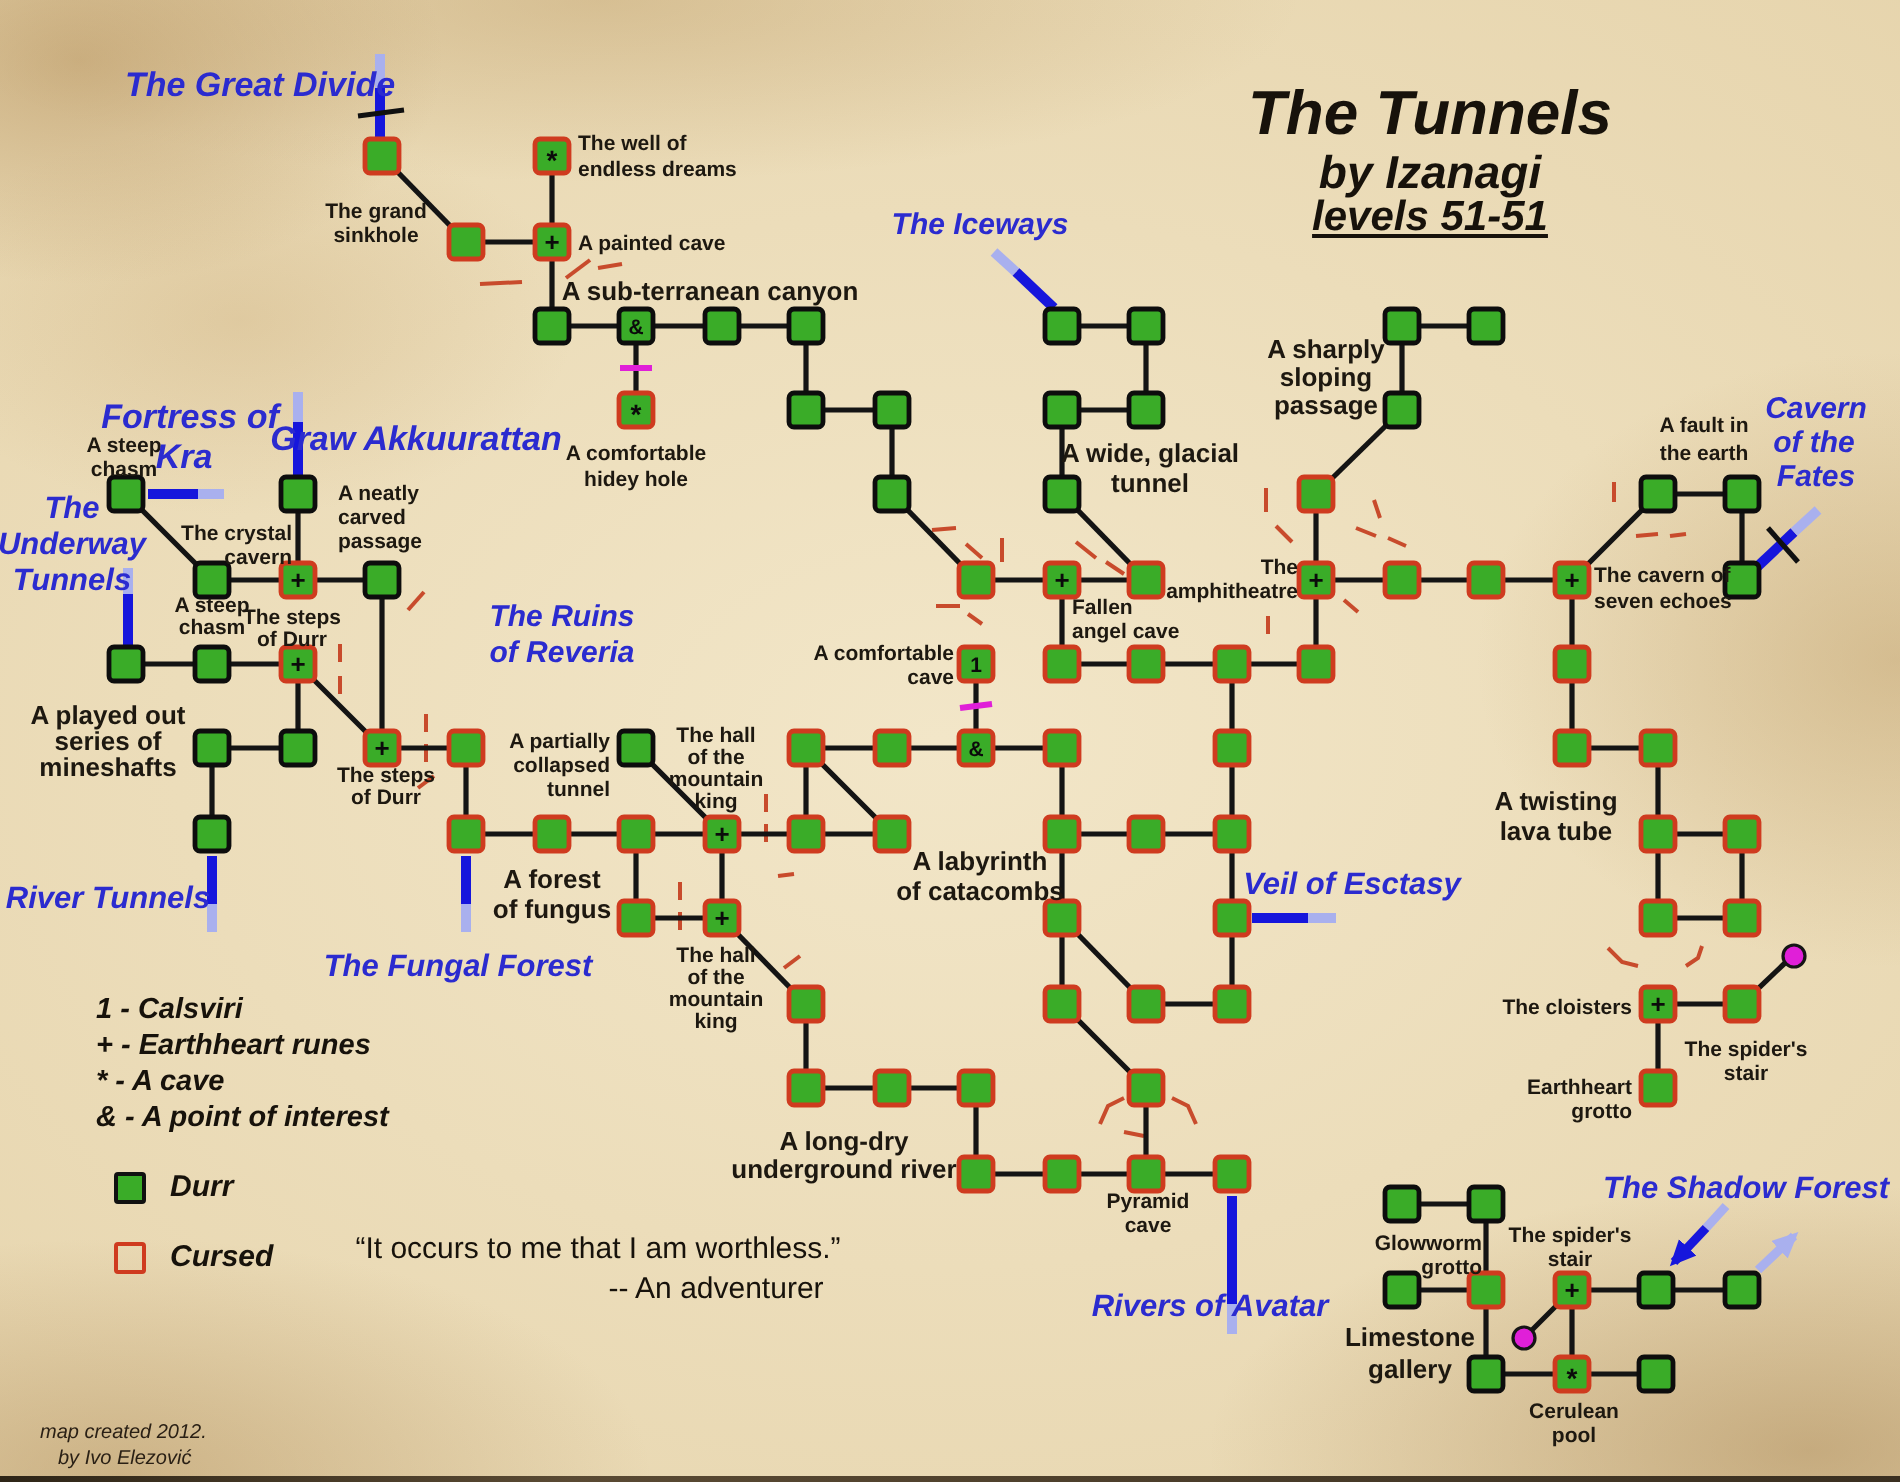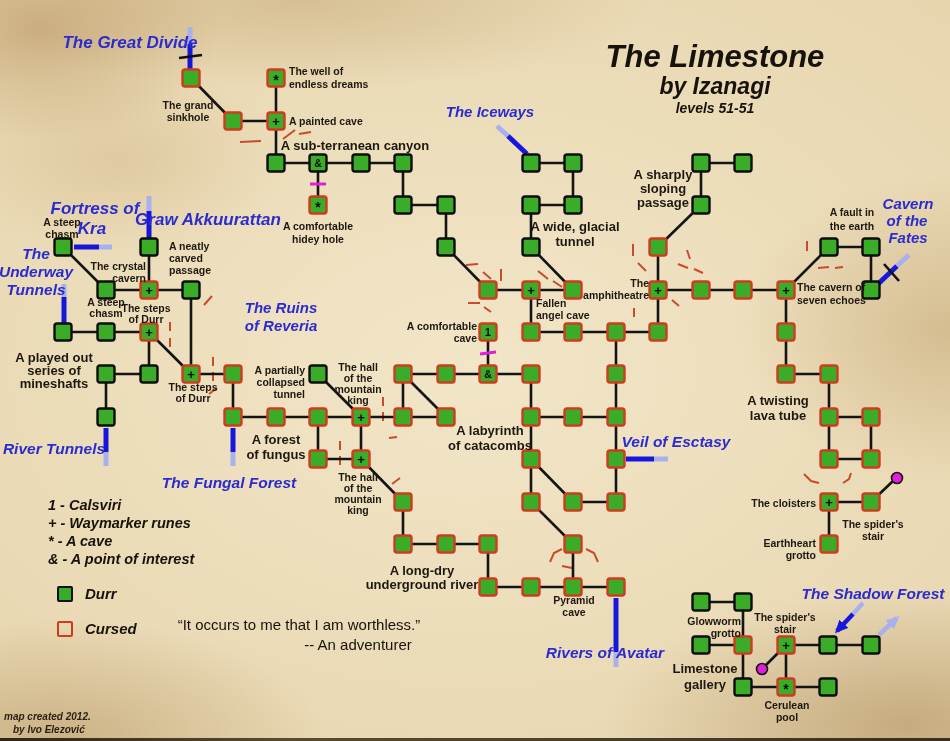--- a/index.html
+++ b/index.html
@@ -17,29 +17,29 @@
   svg text{font-family:"Liberation Sans",sans-serif;}
   .ls{font-weight:700;font-size:10.5px;fill:#1d1810;}
   .lB{font-weight:700;font-size:13px;fill:#1d1810;}
   .lb{font-weight:700;font-style:italic;fill:#2b2bcf;}
   .hdr-site{position:absolute;top:5px;right:9px;text-align:right;font-weight:700;font-style:italic;
     font-size:13px;line-height:16px;color:#17120b;}
   .hdr-title{position:absolute;left:565px;top:41px;width:300px;text-align:center;color:#17120b;
     font-style:italic;font-weight:700;}
   .hdr-title .t1{font-size:31px;line-height:32px;}
   .hdr-title .t2{font-size:23px;line-height:26px;}
-  .hdr-title .t3{font-size:14px;line-height:19px;}
+  .hdr-title .t3{font-size:21px;line-height:19px;text-decoration:underline;}
   .legend{position:absolute;left:48px;top:496px;font-weight:700;font-style:italic;
     font-size:14.5px;line-height:18px;color:#17120b;}
   .leg-row{position:absolute;display:flex;align-items:center;gap:12px;font-weight:700;
     font-style:italic;font-size:15px;color:#17120b;}
   .leg-row .sw{width:16px;height:16px;border:2.4px solid #111;border-radius:2px;}
   .quote{position:absolute;color:#17120b;font-size:15px;white-space:nowrap;transform:translateX(-50%);}
-  .credits{position:absolute;left:4px;top:710px;font-size:10px;line-height:13px;
-    font-weight:700;font-style:italic;color:#2a2015;}
+  .credits{position:absolute;left:20px;top:710px;font-size:10px;line-height:13px;
+    font-weight:400;font-style:italic;color:#2a2015;}
   .credits .c2{padding-left:9px;}
   .bottom-edge{position:absolute;left:0;bottom:0;width:100%;height:3px;
     background:linear-gradient(90deg,#2e2517,#5a4a33 30%,#3a2f20);}
 </style>
 </head>
 <body>
 
 <div class="stage">
 
   <svg id="map" width="950" height="741" viewBox="0 0 950 741" style="position:absolute;left:0;top:0">
@@ -426,28 +426,28 @@
       <text x="908" y="209" text-anchor="middle" class="lb" font-size="15px">Cavern</text>
       <text x="907" y="226" text-anchor="middle" class="lb" font-size="15px">of the</text>
       <text x="908" y="243" text-anchor="middle" class="lb" font-size="15px">Fates</text>
       <text x="873" y="599" text-anchor="middle" class="lb" font-size="15.5px">The Shadow Forest</text>
       <text x="605" y="658" text-anchor="middle" class="lb" font-size="15.5px">Rivers of Avatar</text>
       <text x="54" y="454" text-anchor="middle" class="lb" font-size="15.5px">River Tunnels</text>
     </svg>
 
 
   <div class="hdr-title">
-    <div class="t1">The Limestone</div>
+    <div class="t1">The Tunnels</div>
     <div class="t2">by Izanagi</div>
     <div class="t3">levels 51-51</div>
   </div>
 
   <div class="legend">
     <div>1 - Calsviri</div>
-    <div>+ - Waymarker runes</div>
+    <div>+ - Earthheart runes</div>
     <div>* - A cave</div>
     <div>&amp; - A point of interest</div>
   </div>
 
   <div class="leg-row" style="left:57px;top:585px;">
     <span class="sw" style="background: rgb(58, 172, 40); border-color: rgb(17, 17, 17);"></span>
     <span>Durr</span>
   </div>
   <div class="leg-row" style="left:57px;top:620px;">
     <span class="sw" style="background: transparent; border-color: rgb(207, 59, 31);"></span>

